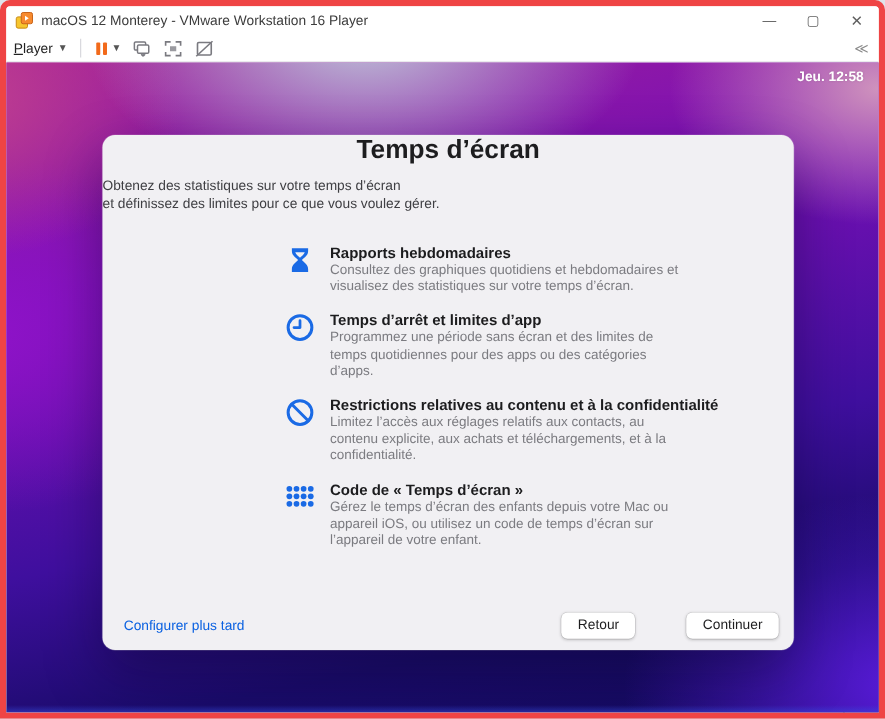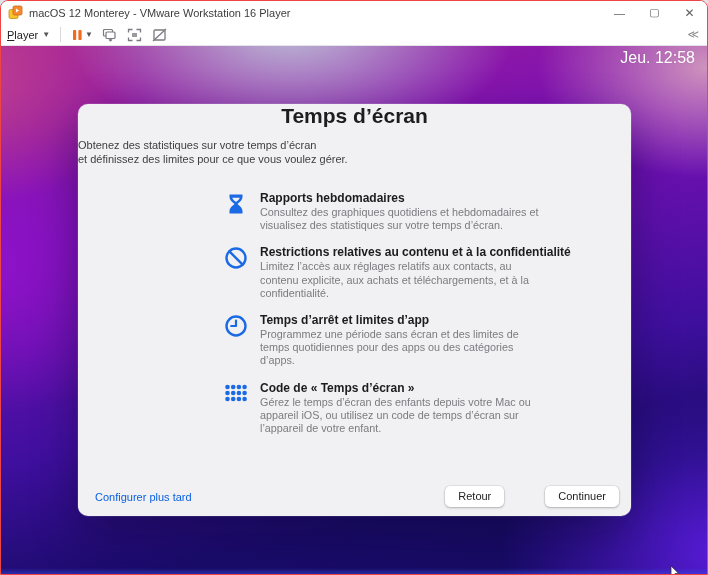--- a/index.html
+++ b/index.html
@@ -1,20 +1,20 @@
 <!DOCTYPE html>
 <html><head>
 <meta charset="utf-8">
 <style>
   * { margin:0; padding:0; box-sizing:border-box; }
   html,body { width:708px; height:575px; font-family:"Liberation Sans", sans-serif; background:#dfe3ea; }
 
   .vmware-window{
     width:708px; height:575px;
-    border:1px solid #ef4444;
+    border:5px solid #ef4444;
     border-radius:8px 8px 0 0;
     overflow:hidden;
     display:flex; flex-direction:column;
     background:#fff;
   }
 
   
   .titlebar{
     height:23px; background:#ffffff;
     display:flex; align-items:center;
@@ -57,21 +57,21 @@
       radial-gradient(45% 42% at -6% 6%, #c2418f 0%, rgba(194,65,143,0) 58%),
       radial-gradient(52% 48% at 103% 96%, #5a1bdc 0%, rgba(90,27,220,0) 62%),
       radial-gradient(60% 50% at -4% 42%, #9013c9 0%, rgba(144,19,201,0) 55%),
       linear-gradient(168deg, #a12097 0%, #7a10b6 30%, #3f0f9e 62%, #1a0b6b 82%, #140a5e 100%);
   }
   .menubar{
     position:absolute; top:0; left:0; right:0; height:24px;
     display:flex; align-items:center; justify-content:flex-end;
     padding-right:12px;
   }
-  .menubar-clock{ font-size:16px; font-weight:400; color:#ffffff; text-shadow:0 0 2px rgba(0,0,0,0.15); }
+  .menubar-clock{ font-size:11px; font-weight:700; color:#ffffff; text-shadow:0 0 2px rgba(0,0,0,0.15); }
 
   
   .dialog{
     position:absolute; left:77px; top:58px;
     width:553px; height:412px;
     background:#f1f0f3;
     border-radius:10px;
     box-shadow:0 18px 45px rgba(10,5,40,0.40), 0 0 0 0.5px rgba(255,255,255,0.25);
   }
   .dialog-title{
@@ -191,36 +191,36 @@
           </svg>
           <div class="feature-text">
             <div class="feature-title">Rapports hebdomadaires</div>
             <div class="feature-desc">Consultez des graphiques quotidiens et hebdomadaires et visualisez des statistiques sur votre temps d’écran.</div>
           </div>
         </div>
 
         <div class="feature">
           <svg class="feature-icon" viewBox="0 0 24 24">
             <circle cx="12" cy="12" r="9.5" fill="none" stroke="#1a6ae5" stroke-width="2.4"></circle>
+            <path d="M12 6.5V12H7.2" fill="none" stroke="#1a6ae5" stroke-width="2.2" stroke-linecap="round" stroke-linejoin="round"></path>
+          </svg>
+          <div class="feature-text">
+            <div class="feature-title">Temps d’arrêt et limites d’app</div>
+            <div class="feature-desc">Programmez une période sans écran et des limites de temps quotidiennes pour des apps ou des catégories d’apps.</div>
+          </div>
+        </div>
+
+        <div class="feature">
+          <svg class="feature-icon" viewBox="0 0 24 24">
+            <circle cx="12" cy="12" r="9.5" fill="none" stroke="#1a6ae5" stroke-width="2.4"></circle>
             <path d="M5.4 5.4l13.2 13.2" stroke="#1a6ae5" stroke-width="2.4" stroke-linecap="round"></path>
           </svg>
           <div class="feature-text">
             <div class="feature-title">Restrictions relatives au contenu et à la confidentialité</div>
             <div class="feature-desc">Limitez l’accès aux réglages relatifs aux contacts, au contenu explicite, aux achats et téléchargements, et à la confidentialité.</div>
-          </div>
-        </div>
-
-        <div class="feature">
-          <svg class="feature-icon" viewBox="0 0 24 24">
-            <circle cx="12" cy="12" r="9.5" fill="none" stroke="#1a6ae5" stroke-width="2.4"></circle>
-            <path d="M12 6.5V12H7.2" fill="none" stroke="#1a6ae5" stroke-width="2.2" stroke-linecap="round" stroke-linejoin="round"></path>
-          </svg>
-          <div class="feature-text">
-            <div class="feature-title">Temps d’arrêt et limites d’app</div>
-            <div class="feature-desc">Programmez une période sans écran et des limites de temps quotidiennes pour des apps ou des catégories d’apps.</div>
           </div>
         </div>
 
         <div class="feature">
           <svg class="feature-icon" viewBox="0 0 24 24">
             <g fill="#1a6ae5">
               <circle cx="3.5" cy="5" r="2.3"></circle>
                 <circle cx="9.2" cy="5" r="2.3"></circle>
                 <circle cx="14.9" cy="5" r="2.3"></circle>
                 <circle cx="20.6" cy="5" r="2.3"></circle>

